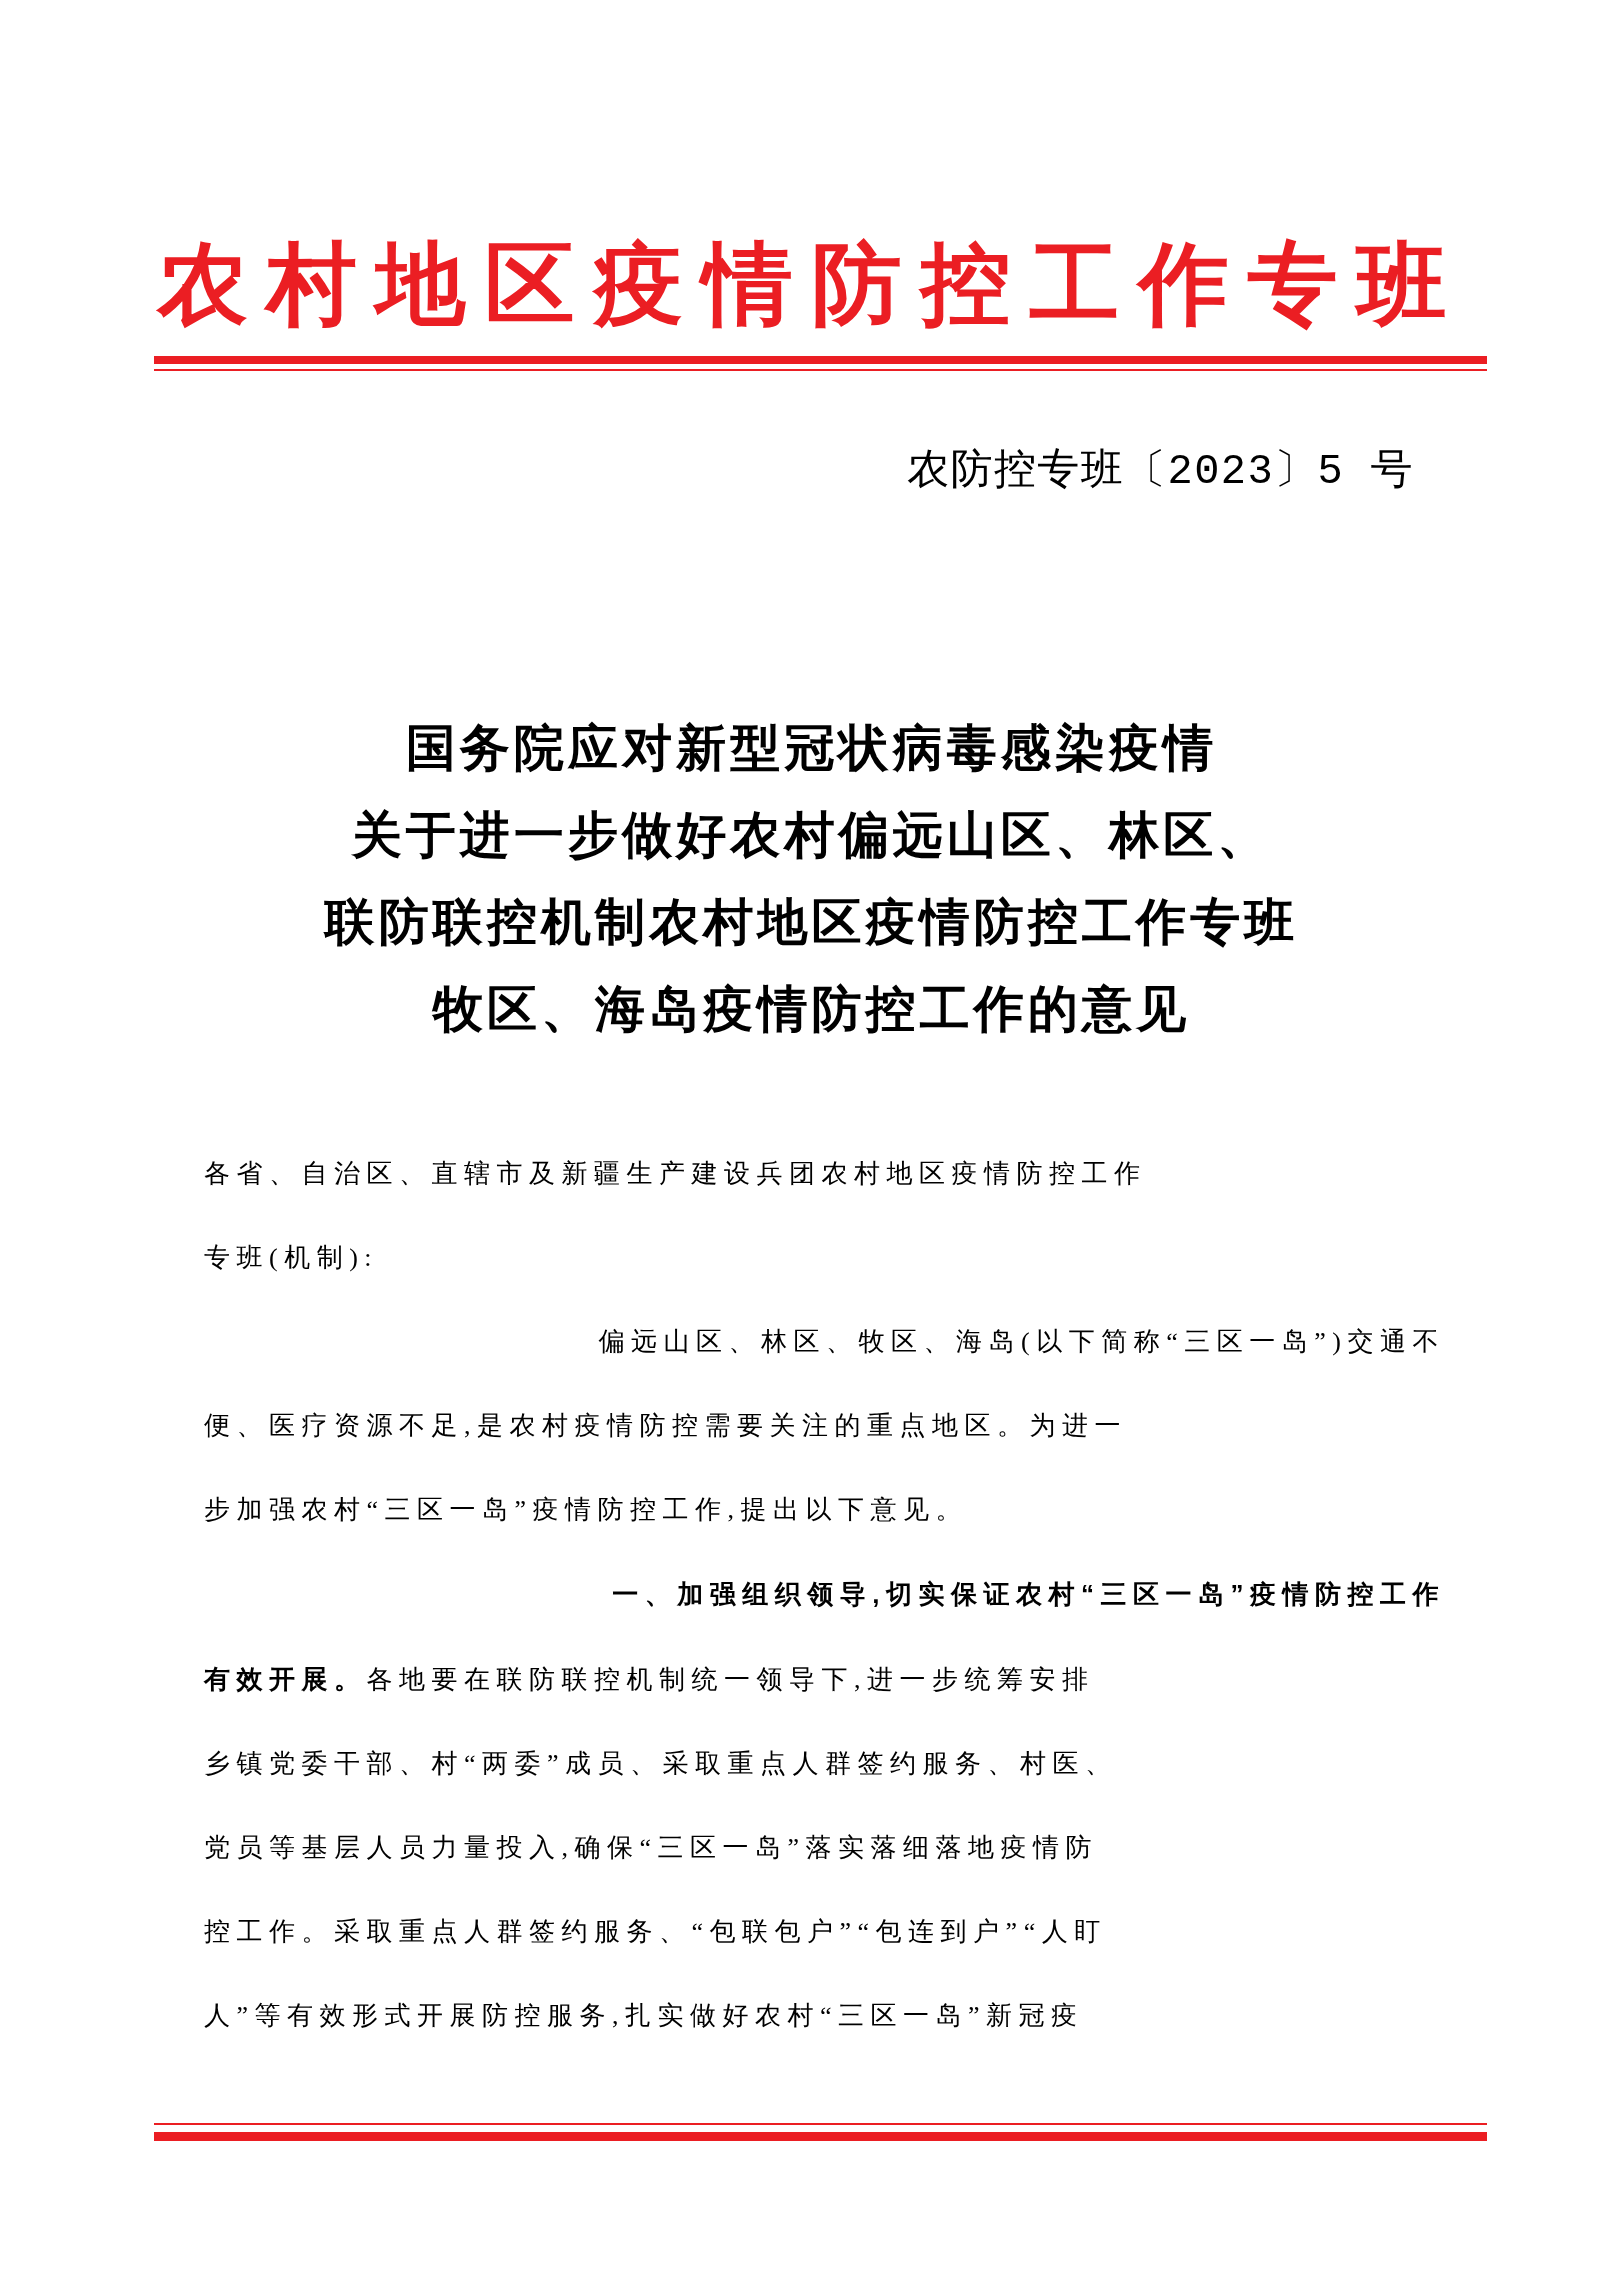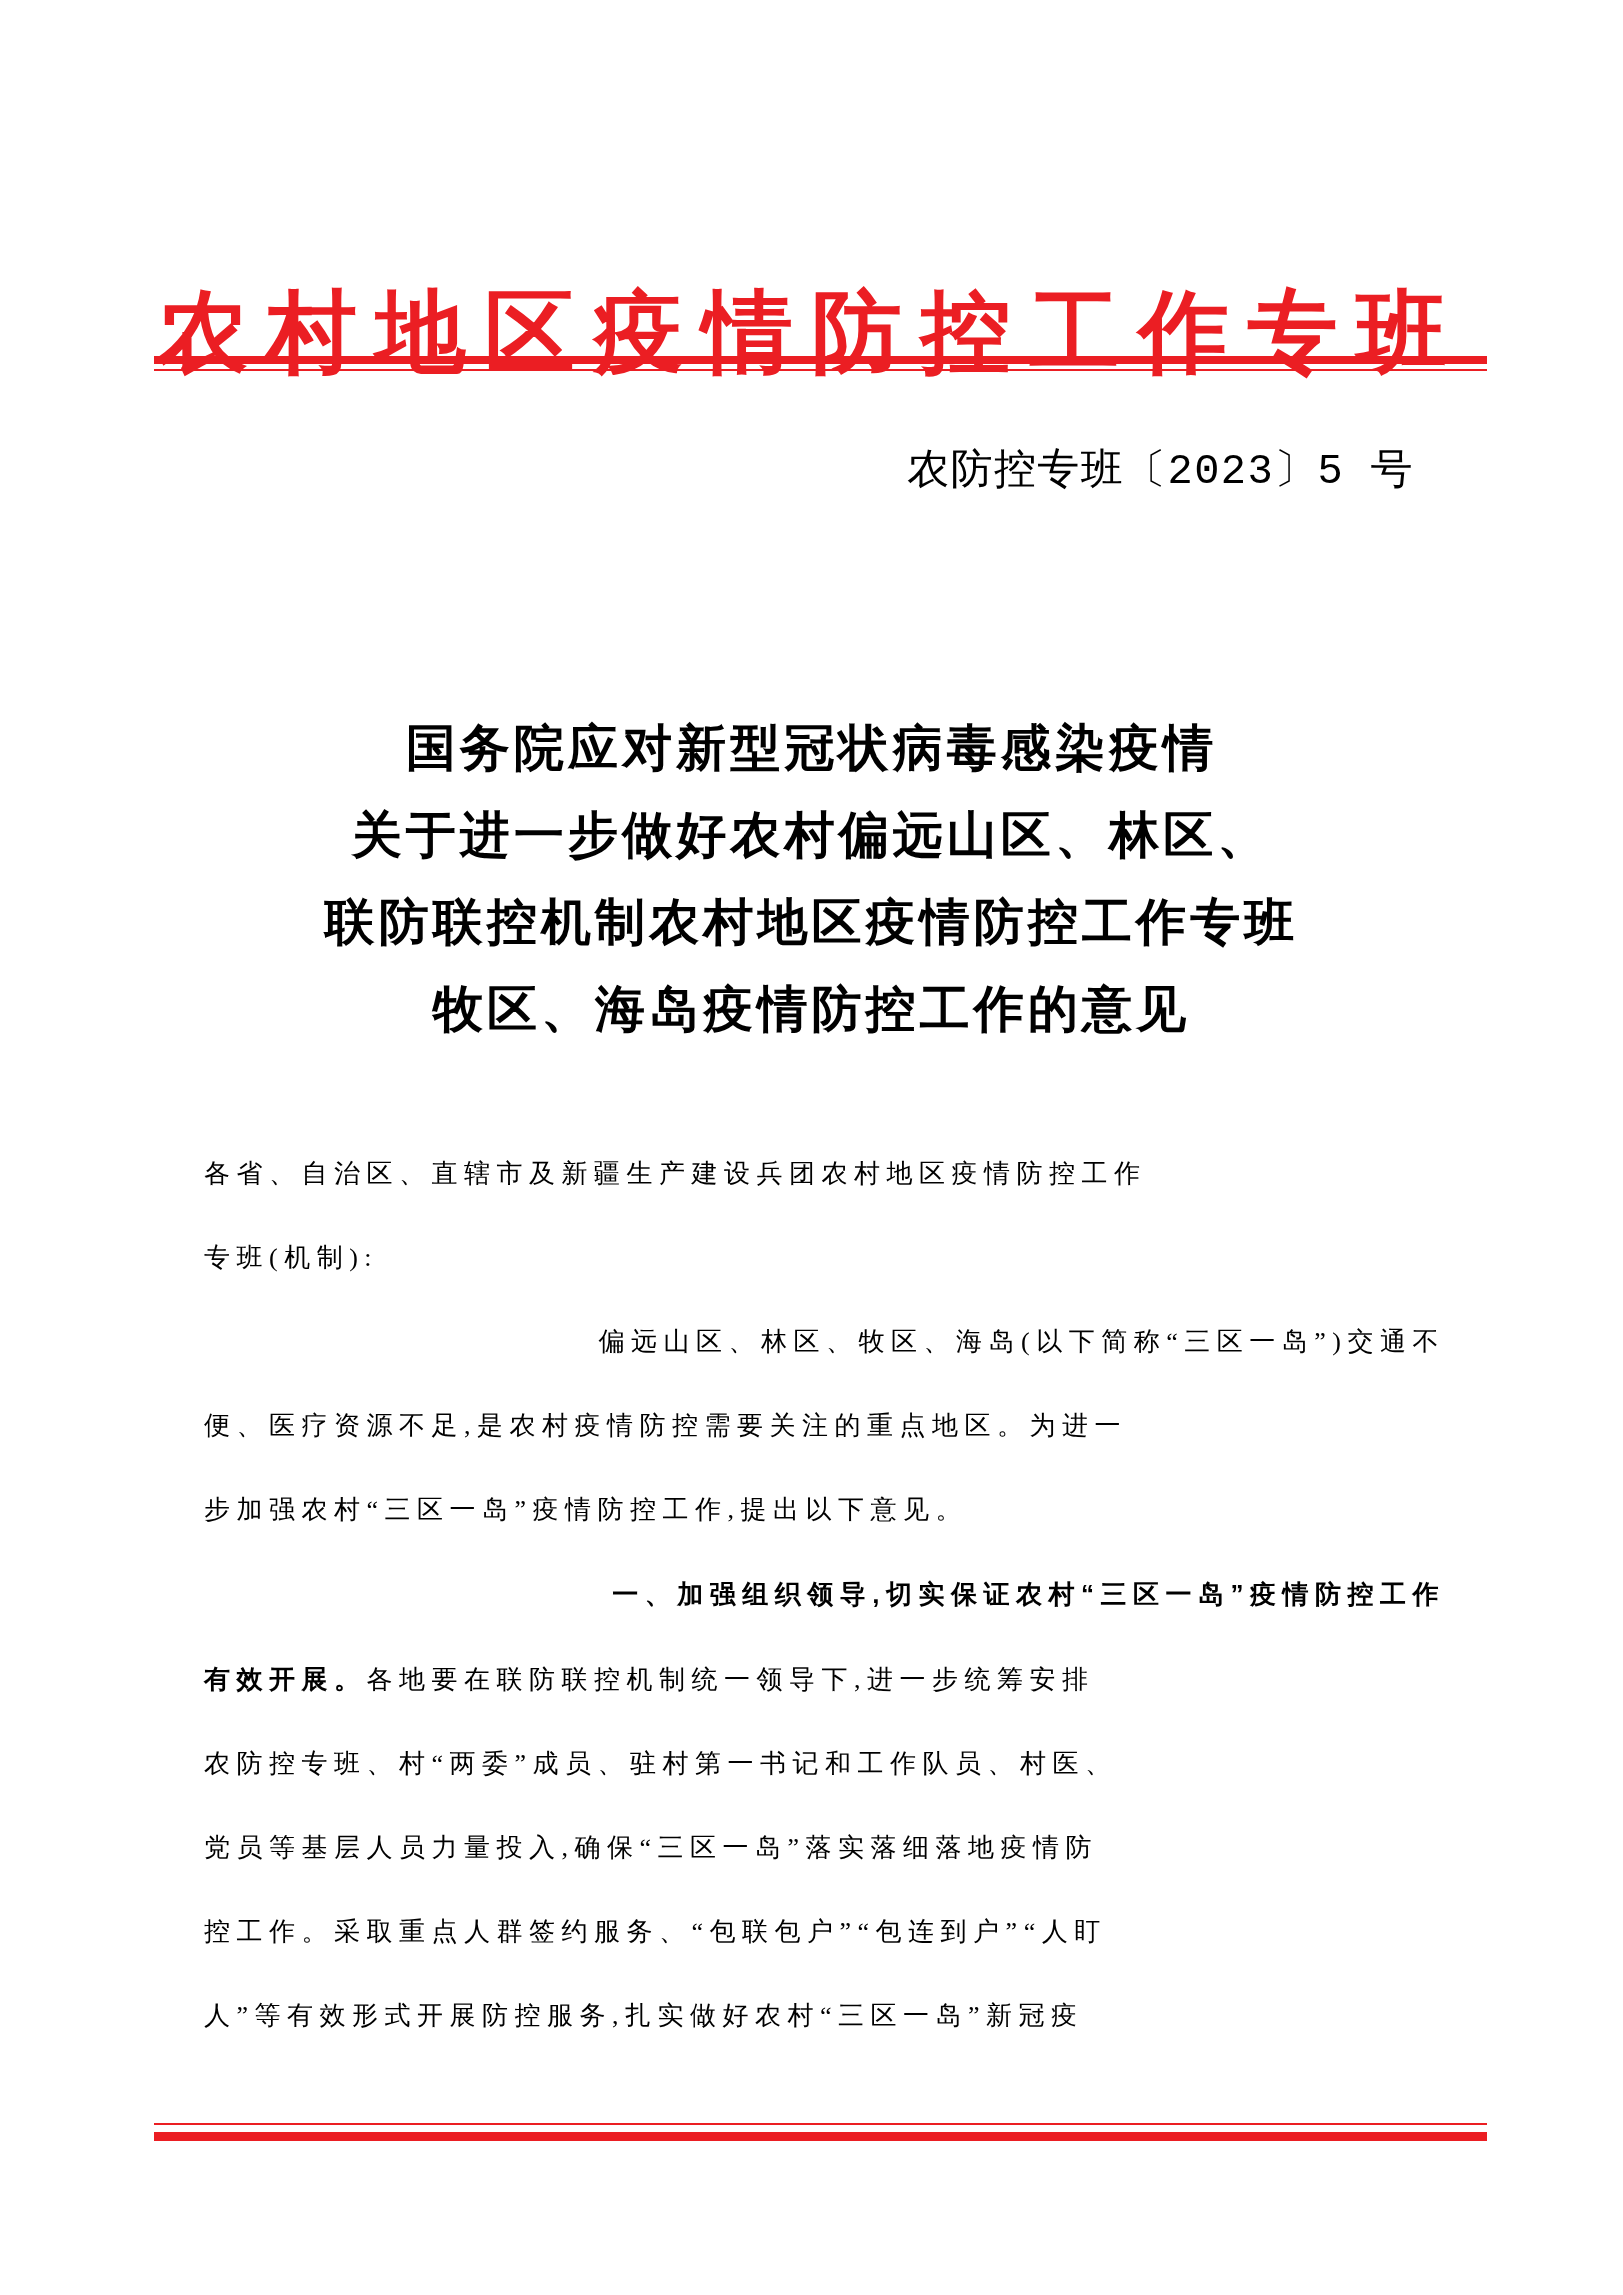--- a/index.html
+++ b/index.html
@@ -22,21 +22,20 @@
     left: 0;
     width: 100%;
     text-align: center;
     color: #eb1e23;
     font-family: "Liberation Serif", serif;
     font-weight: bold;
     font-size: 90px;
     line-height: 95px;
     letter-spacing: 19px;
     white-space: nowrap;
-    margin-top: 48px;
   }
   
   .rule {
     position: absolute;
     left: 154px;
     width: 1333px;
     background: #eb1e23;
   }
   .rule-thick-top  { top: 356px;  height: 7.5px; }
   .rule-thin-top   { top: 369px;  height: 2px;  }
@@ -123,21 +122,21 @@
     <div class="body-line">
       <span class="seg">步加强农村“三区一岛”疫情防控工作,提出以下意见。</span>
     </div>
     <div class="body-line indent">
       <span class="seg seg-bold">一、加强组织领导,切实保证农村“三区一岛”疫情防控工作</span>
     </div>
     <div class="body-line">
       <span class="seg seg-bold">有效开展。</span><span class="seg">各地要在联防联控机制统一领导下,进一步统筹安排</span>
     </div>
     <div class="body-line">
-      <span class="seg">农防控专班、村“两委”成员、驻村第一书记和工作队员、村医、</span>
+      <span class="seg">乡镇党委干部、村“两委”成员、采取重点人群签约服务、村医、</span>
     </div>
     <div class="body-line">
       <span class="seg">党员等基层人员力量投入,确保“三区一岛”落实落细落地疫情防</span>
     </div>
     <div class="body-line">
       <span class="seg">控工作。采取重点人群签约服务、“包联包户”“包连到户”“人盯</span>
     </div>
     <div class="body-line">
       <span class="seg">人”等有效形式开展防控服务,扎实做好农村“三区一岛”新冠疫</span>
     </div>

